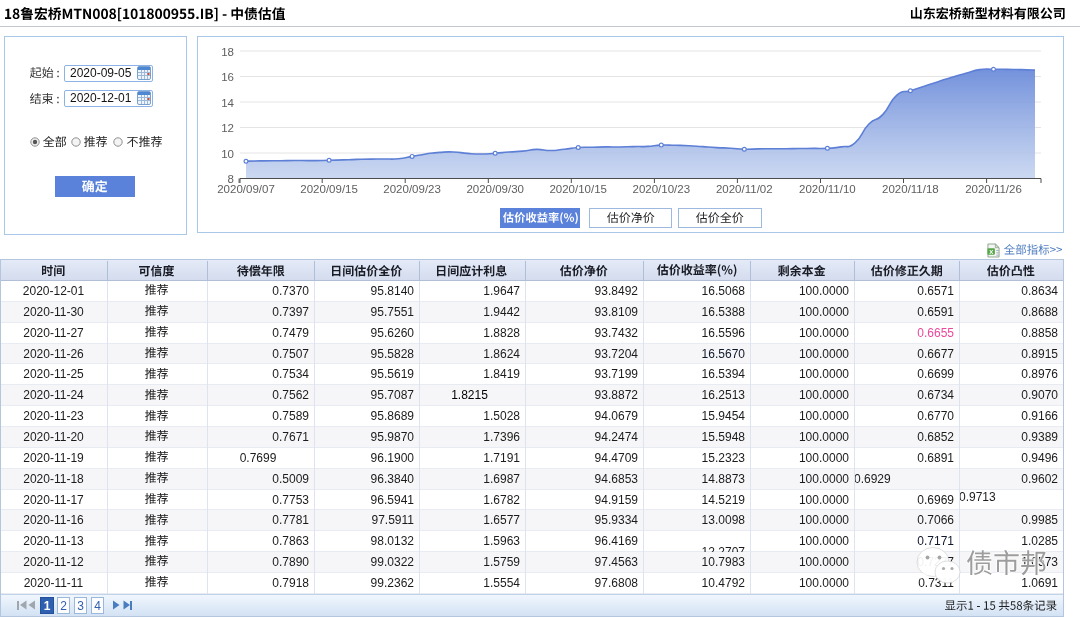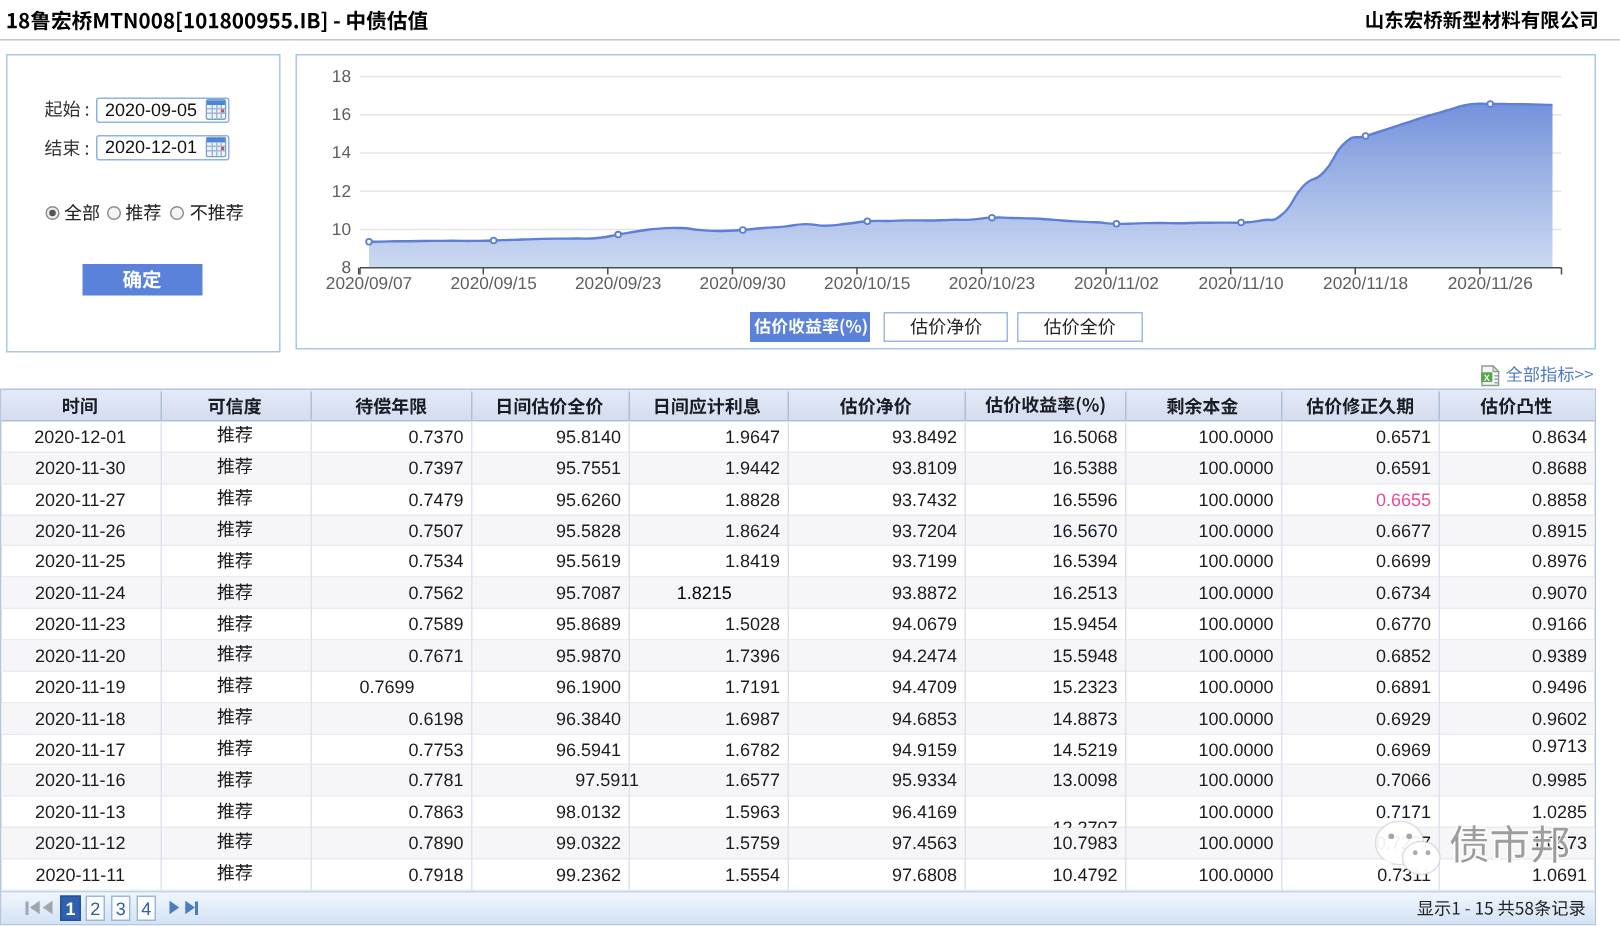--- a/index.html
+++ b/index.html
@@ -311,49 +311,49 @@
 <div class="abs" style="left:643.0px;top:447.8px;width:102px;text-align:right;font-size:12px;color:#1b1b1b;line-height:20.9px">15.2323</div>
 <div class="abs" style="left:750.0px;top:447.8px;width:99px;text-align:right;font-size:12px;color:#1b1b1b;line-height:20.9px">100.0000</div>
 <div class="abs" style="left:854.0px;top:447.8px;width:100px;text-align:right;font-size:12px;color:#1b1b1b;line-height:20.9px">0.6891</div>
 <div class="abs" style="left:959.0px;top:447.8px;width:99px;text-align:right;font-size:12px;color:#1b1b1b;line-height:20.9px">0.9496</div>
 <div class="abs" style="left:1px;top:468.6px;width:1062px;height:20.9px;background:#f6f6f8"></div>
 <div class="abs" style="left:1px;top:488.5px;width:1062px;height:1px;background:#e8ebf2"></div>
 <div class="abs" style="left:0;top:468.6px;width:107px;text-align:center;font-size:12px;color:#1b1b1b;line-height:20.9px">2020-11-18</div>
 <svg style="position:absolute;left:144.5px;top:472.0px;overflow:visible" width="26" height="14" viewBox="0 0 26 14">
     <use href="#tuijian"></use>
   </svg>
-<div class="abs" style="left:207.0px;top:468.6px;width:102px;text-align:right;font-size:12px;color:#1b1b1b;line-height:20.9px">0.6198</div>
+<div class="abs" style="left:207.0px;top:468.6px;width:102px;text-align:right;font-size:12px;color:#1b1b1b;line-height:20.9px">0.5009</div>
 <div class="abs" style="left:314.0px;top:468.6px;width:100px;text-align:right;font-size:12px;color:#1b1b1b;line-height:20.9px">96.3840</div>
 <div class="abs" style="left:419.0px;top:468.6px;width:101px;text-align:right;font-size:12px;color:#1b1b1b;line-height:20.9px">1.6987</div>
 <div class="abs" style="left:525.0px;top:468.6px;width:113px;text-align:right;font-size:12px;color:#1b1b1b;line-height:20.9px">94.6853</div>
 <div class="abs" style="left:643.0px;top:468.6px;width:102px;text-align:right;font-size:12px;color:#1b1b1b;line-height:20.9px">14.8873</div>
 <div class="abs" style="left:750.0px;top:468.6px;width:99px;text-align:right;font-size:12px;color:#1b1b1b;line-height:20.9px">100.0000</div>
-<div class="abs" style="left:854.0px;top:468.6px;width:100px;text-align:right;font-size:12px;color:#1b1b1b;line-height:20.9px">0.6929</div>
+<div class="abs" style="left:854.0px;top:468.6px;width:100px;text-align:left;font-size:12px;color:#1b1b1b;line-height:20.9px">0.6929</div>
 <div class="abs" style="left:959.0px;top:468.6px;width:99px;text-align:right;font-size:12px;color:#1b1b1b;line-height:20.9px">0.9602</div>
 <div class="abs" style="left:1px;top:509.4px;width:1062px;height:1px;background:#e8ebf2"></div>
 <div class="abs" style="left:0;top:489.5px;width:107px;text-align:center;font-size:12px;color:#1b1b1b;line-height:20.9px">2020-11-17</div>
 <svg style="position:absolute;left:144.5px;top:492.9px;overflow:visible" width="26" height="14" viewBox="0 0 26 14">
     <use href="#tuijian"></use>
   </svg>
 <div class="abs" style="left:207.0px;top:489.5px;width:102px;text-align:right;font-size:12px;color:#1b1b1b;line-height:20.9px">0.7753</div>
 <div class="abs" style="left:314.0px;top:489.5px;width:100px;text-align:right;font-size:12px;color:#1b1b1b;line-height:20.9px">96.5941</div>
 <div class="abs" style="left:419.0px;top:489.5px;width:101px;text-align:right;font-size:12px;color:#1b1b1b;line-height:20.9px">1.6782</div>
 <div class="abs" style="left:525.0px;top:489.5px;width:113px;text-align:right;font-size:12px;color:#1b1b1b;line-height:20.9px">94.9159</div>
 <div class="abs" style="left:643.0px;top:489.5px;width:102px;text-align:right;font-size:12px;color:#1b1b1b;line-height:20.9px">14.5219</div>
 <div class="abs" style="left:750.0px;top:489.5px;width:99px;text-align:right;font-size:12px;color:#1b1b1b;line-height:20.9px">100.0000</div>
 <div class="abs" style="left:854.0px;top:489.5px;width:100px;text-align:right;font-size:12px;color:#1b1b1b;line-height:20.9px">0.6969</div>
-<div class="abs" style="left:959.0px;top:487px;width:99px;text-align:right;font-size:12px;color:#1b1b1b;line-height:20.9px">0.9713</div>
+<div class="abs" style="left:959.0px;top:487px;width:99px;text-align:left;font-size:12px;color:#1b1b1b;line-height:20.9px">0.9713</div>
 <div class="abs" style="left:1px;top:510.4px;width:1062px;height:20.9px;background:#f6f6f8"></div>
 <div class="abs" style="left:1px;top:530.2px;width:1062px;height:1px;background:#e8ebf2"></div>
 <div class="abs" style="left:0;top:510.4px;width:107px;text-align:center;font-size:12px;color:#1b1b1b;line-height:20.9px">2020-11-16</div>
 <svg style="position:absolute;left:144.5px;top:513.8px;overflow:visible" width="26" height="14" viewBox="0 0 26 14">
     <use href="#tuijian"></use>
   </svg>
 <div class="abs" style="left:207.0px;top:510.4px;width:102px;text-align:right;font-size:12px;color:#1b1b1b;line-height:20.9px">0.7781</div>
-<div class="abs" style="left:326px;top:510.4px;width:100px;text-align:right;font-size:12px;color:#1b1b1b;line-height:20.9px">97.5911</div>
+<div class="abs" style="left:314.0px;top:510.4px;width:100px;text-align:right;font-size:12px;color:#1b1b1b;line-height:20.9px">97.5911</div>
 <div class="abs" style="left:419.0px;top:510.4px;width:101px;text-align:right;font-size:12px;color:#1b1b1b;line-height:20.9px">1.6577</div>
 <div class="abs" style="left:525.0px;top:510.4px;width:113px;text-align:right;font-size:12px;color:#1b1b1b;line-height:20.9px">95.9334</div>
 <div class="abs" style="left:643.0px;top:510.4px;width:102px;text-align:right;font-size:12px;color:#1b1b1b;line-height:20.9px">13.0098</div>
 <div class="abs" style="left:750.0px;top:510.4px;width:99px;text-align:right;font-size:12px;color:#1b1b1b;line-height:20.9px">100.0000</div>
 <div class="abs" style="left:854.0px;top:510.4px;width:100px;text-align:right;font-size:12px;color:#1b1b1b;line-height:20.9px">0.7066</div>
 <div class="abs" style="left:959.0px;top:510.4px;width:99px;text-align:right;font-size:12px;color:#1b1b1b;line-height:20.9px">0.9985</div>
 <div class="abs" style="left:1px;top:551.1px;width:1062px;height:1px;background:#e8ebf2"></div>
 <div class="abs" style="left:0;top:531.2px;width:107px;text-align:center;font-size:12px;color:#1b1b1b;line-height:20.9px">2020-11-13</div>
 <svg style="position:absolute;left:144.5px;top:534.6px;overflow:visible" width="26" height="14" viewBox="0 0 26 14">
     <use href="#tuijian"></use>

